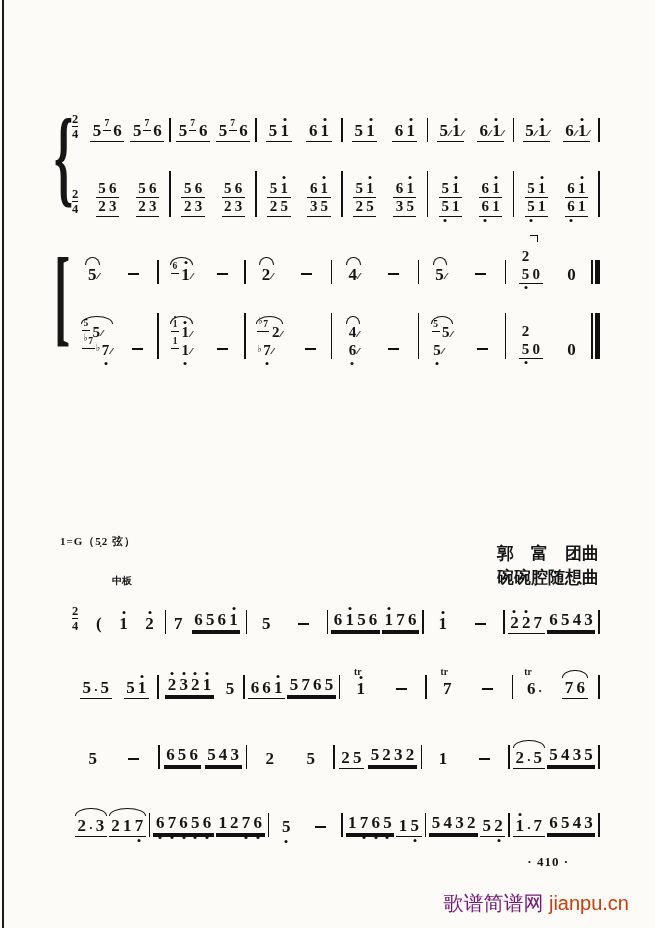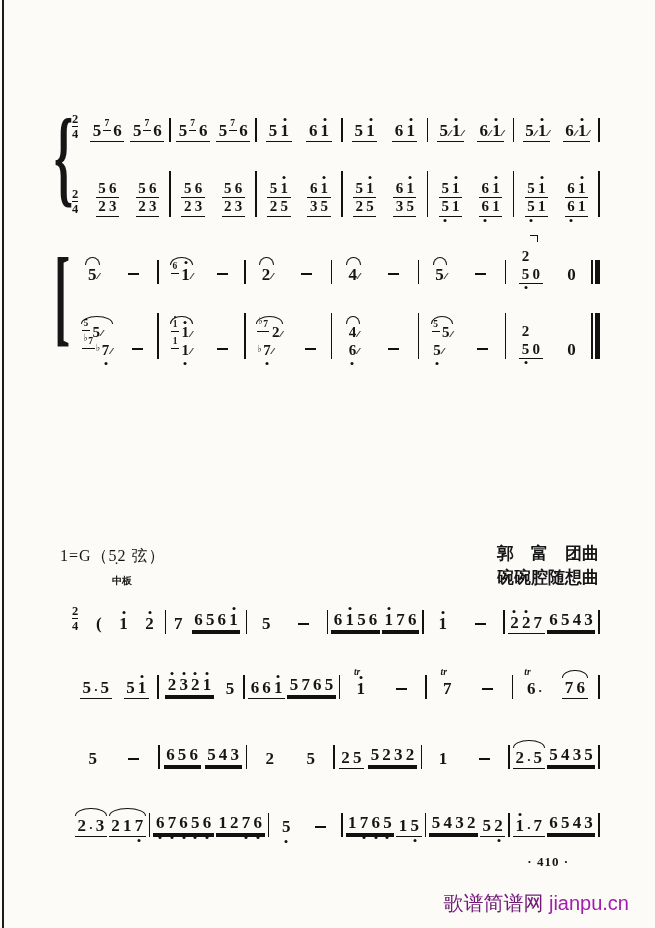--- a/index.html
+++ b/index.html
@@ -29,37 +29,37 @@
   .n.dot{font-size:13px;padding:0 1px;}
   .dashline{display:inline-block;width:11px;height:2.4px;background:#111;margin:0 4px 8px 4px;}
   .trem{font-size:9px;font-weight:bold;letter-spacing:-2px;margin:0 1px 2px 0;display:inline-block;}
   .flat{font-size:10px;font-weight:bold;align-self:flex-start;margin-bottom:4px;}
   .grace{display:inline-flex;font-size:9.5px;font-weight:bold;border-bottom:1.2px solid #111;line-height:1;
          transform:translateY(-9px);margin-right:1px;}
   .grace .n{font-size:9.5px;padding:0 .5px;}
   .grace .n.da::before{top:-3.5px;width:2px;height:2px;}
   .arc{position:absolute;top:-9px;left:1px;right:1px;height:7px;border:1.5px solid #111;border-bottom:none;
        border-radius:50% 50% 0 0 / 100% 100% 0 0;}
-  .orn-tr{position:absolute;top:-13px;left:1px;font-size:9.5px;font-style:italic;font-weight:bold;}
+  .orn-tr{position:absolute;top:-13px;left:1px;font-size:9.5px;font-weight:bold;}
   .orn-hk{position:absolute;top:-14px;left:45%;width:7px;height:6px;border-top:1.8px solid #111;border-right:1.8px solid #111;}
   .meter{display:inline-flex;flex-direction:column;align-items:center;font-size:12.5px;font-weight:bold;line-height:1;
          margin:0 7px 2px 0;align-self:flex-end;}
   .meter .den{border-top:1.4px solid #111;padding-top:1px;}
   
   .desc{position:absolute;left:58px;top:350px;width:546px;font-size:15.5px;font-weight:bold;line-height:1.78;
         text-align:justify;text-indent:2em;letter-spacing:.3px;margin:0;}
   .title{position:absolute;left:0;top:478px;width:655px;text-align:center;font-size:21px;font-weight:bold;
          letter-spacing:4px;margin:0;}
-  .keyline{position:absolute;left:60px;top:546px;font-size:16px;font-weight:normal;letter-spacing:1px;}
+  .keyline{position:absolute;left:60px;top:534px;font-size:11px;font-weight:bold;letter-spacing:1px;}
   .tempo{position:absolute;left:112px;top:574px;font-size:10px;font-weight:bold;}
   .credits{position:absolute;right:56px;top:542px;text-align:left;font-size:17px;font-weight:bold;line-height:1.4;}
   .pageno{position:absolute;right:86px;top:854px;font-size:13px;font-weight:bold;letter-spacing:1px;}
   .watermark{position:absolute;right:26px;top:890px;font-size:20px;font-family:"Liberation Sans","DejaVu Sans",sans-serif;}
   .wm-site{color:#701a75;}
-  .wm-domain{color:#a21caf;margin-top:26px;}
+  .wm-domain{color:#c2410c;margin-top:26px;}
 </style>
 </head>
 <body>
 
 <div class="page">
   <div class="book-edge"></div>
 
   <div class="sys" style="top:100px;">
     <span class="brace">{</span>
     <div class="staves">

